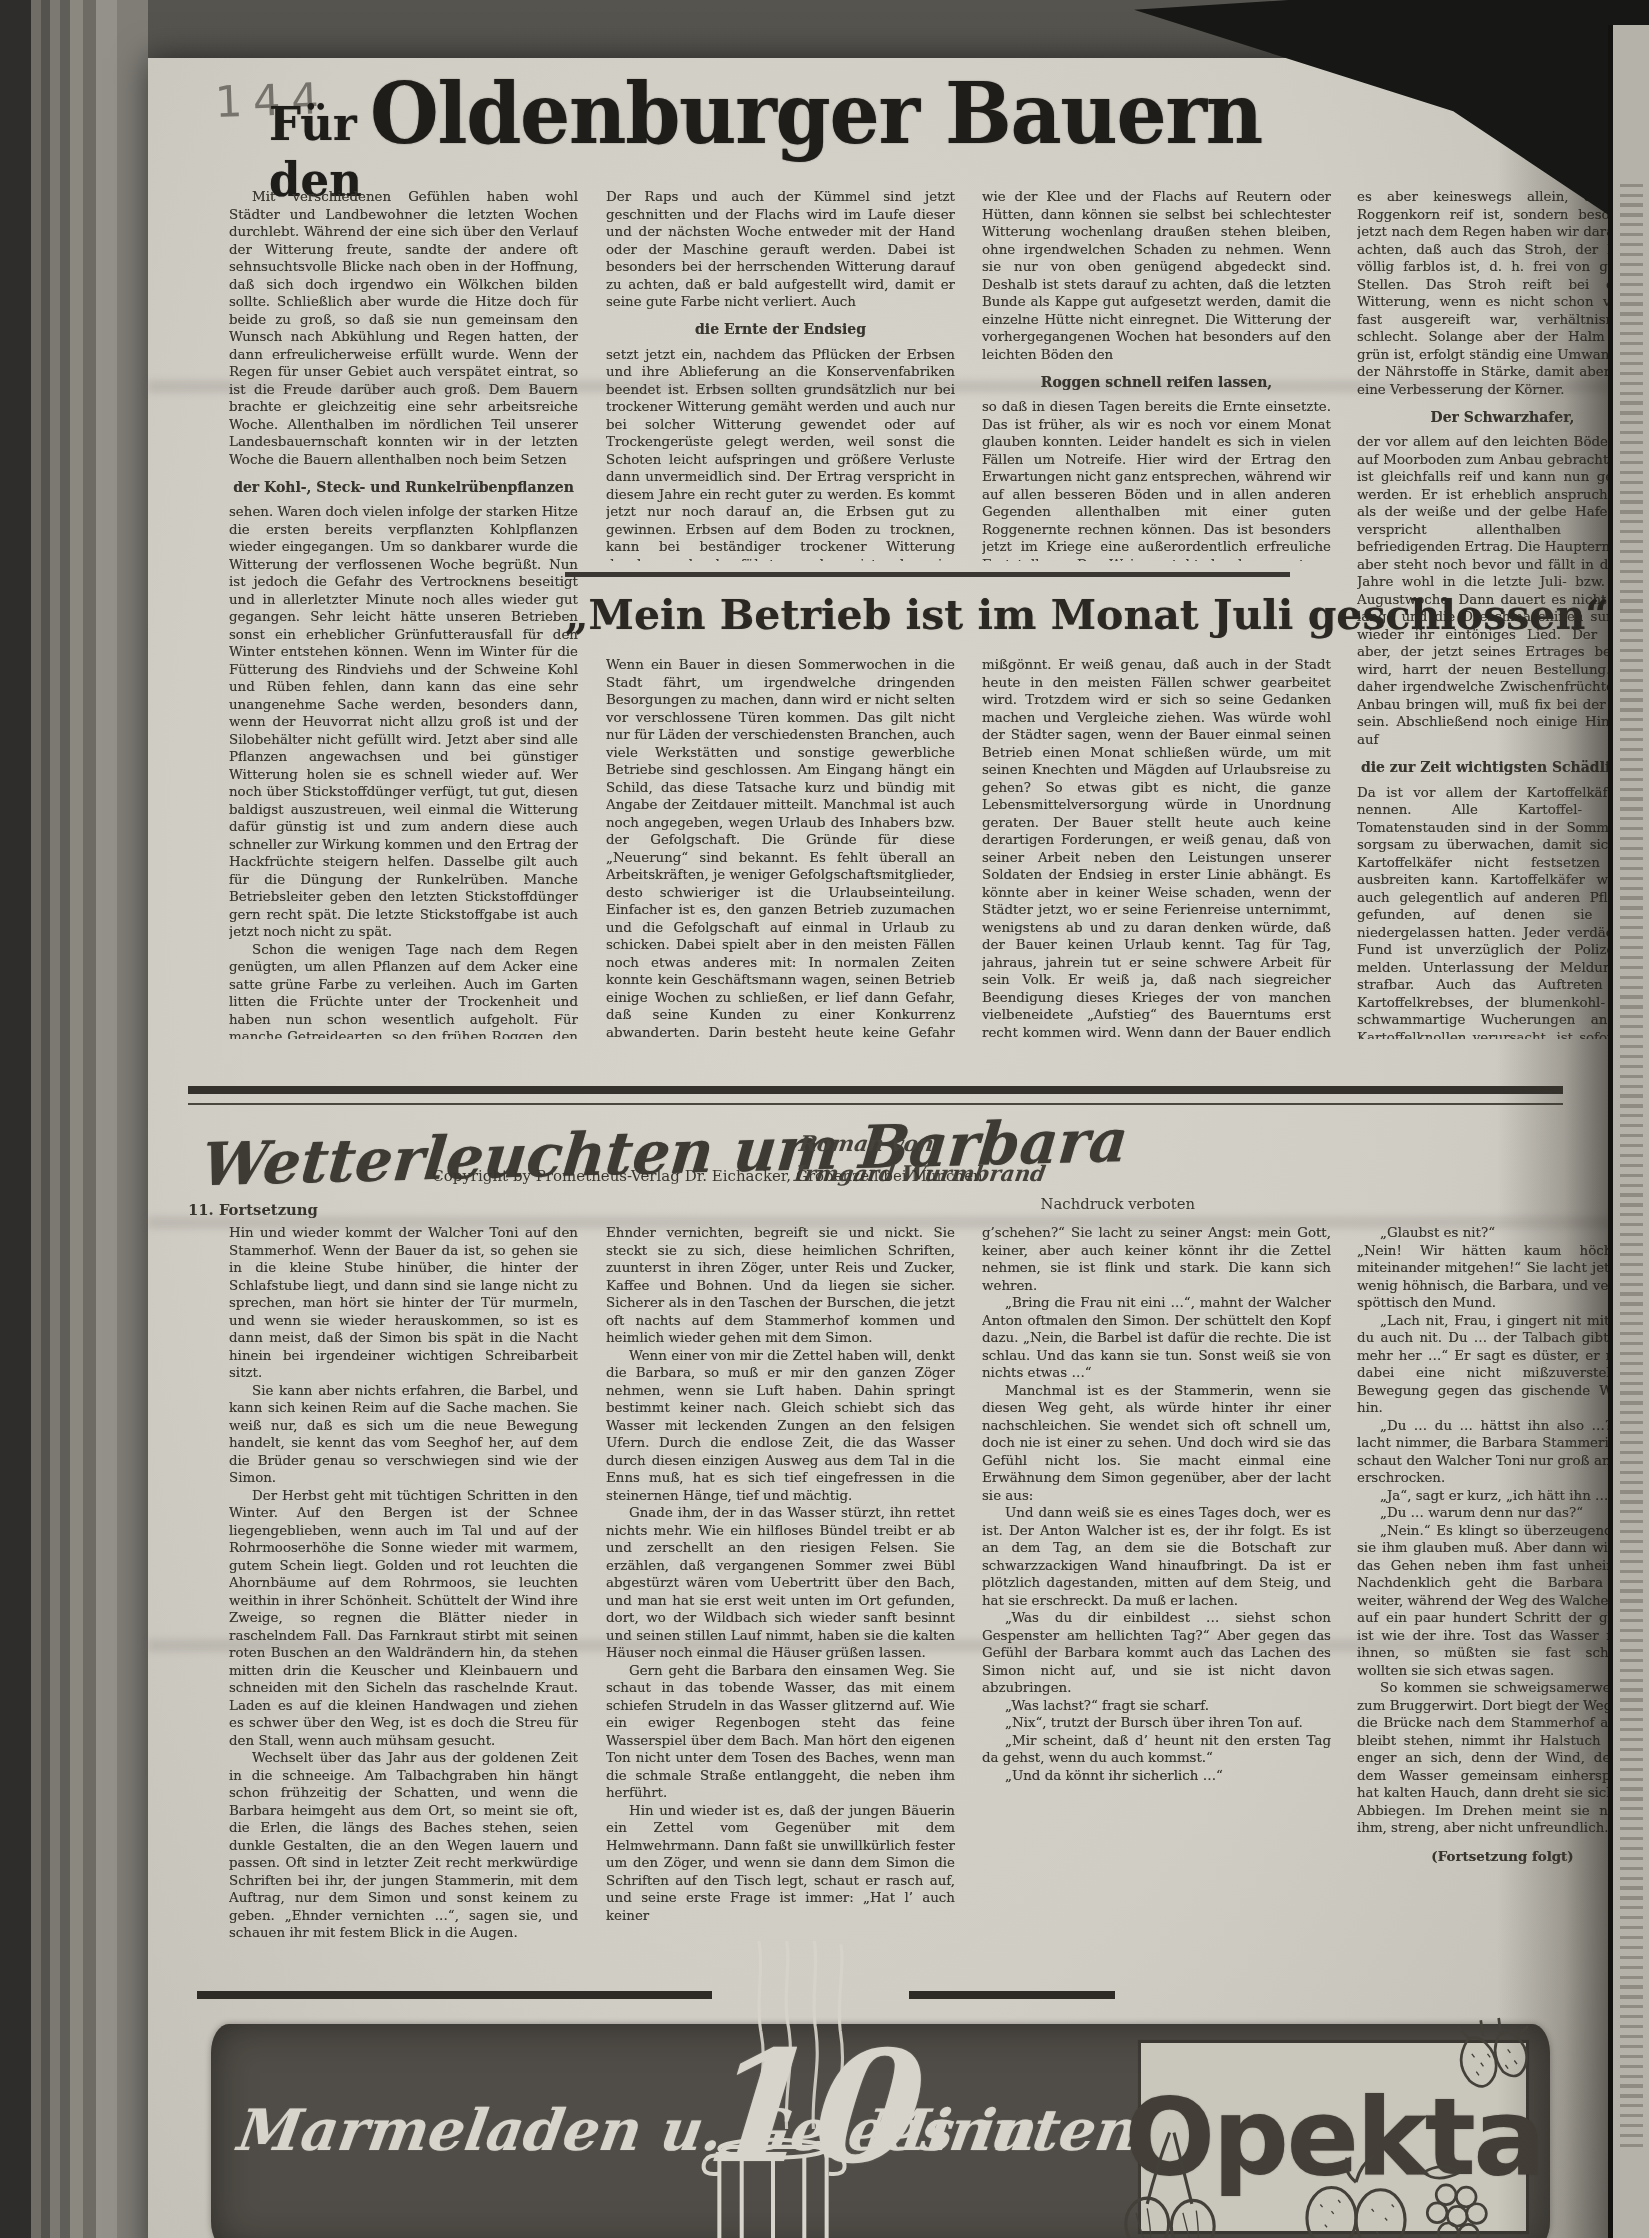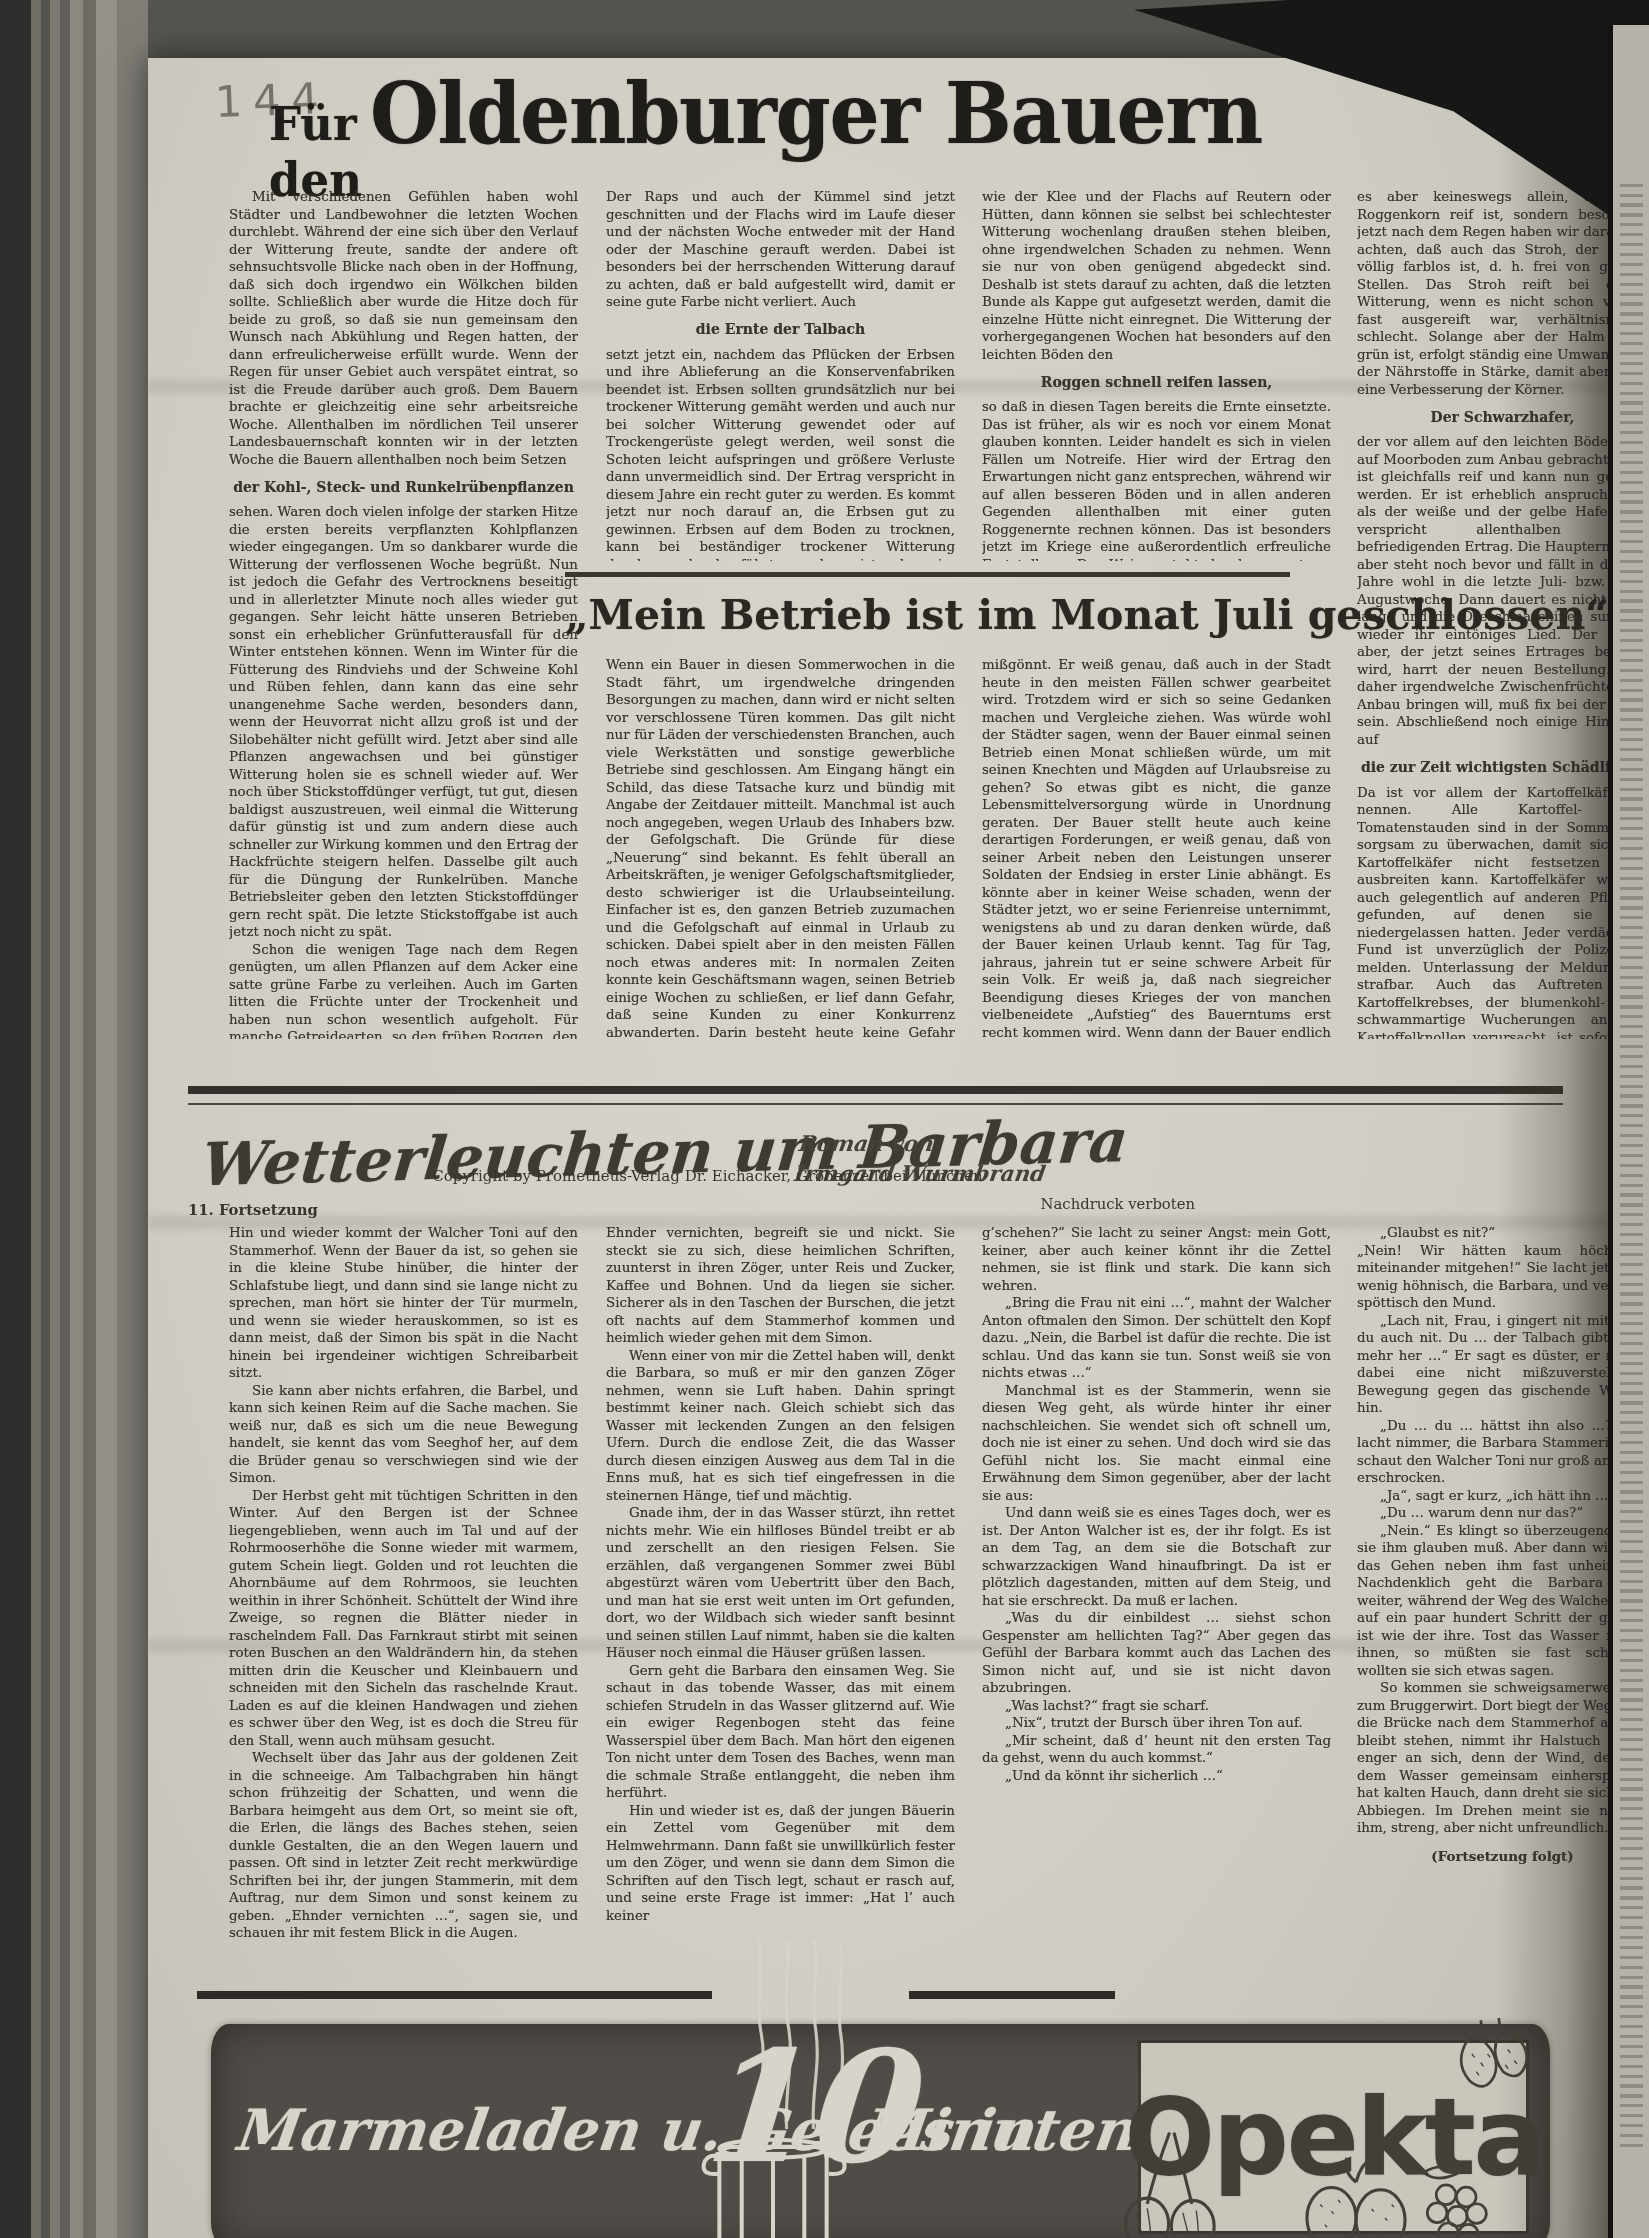--- a/index.html
+++ b/index.html
@@ -93,21 +93,21 @@
     </div>
 
     <div class="col body-text" style="left:40px;top:130px;height:851px">
         <div class="para">Mit verschiedenen Gefühlen haben wohl Städter und Landbewohner die letzten Wochen durchlebt. Während der eine sich über den Verlauf der Witterung freute, sandte der andere oft sehnsuchtsvolle Blicke nach oben in der Hoffnung, daß sich doch irgendwo ein Wölkchen bilden sollte. Schließlich aber wurde die Hitze doch für beide zu groß, so daß sie nun gemeinsam den Wunsch nach Abkühlung und Regen hatten, der dann erfreulicherweise erfüllt wurde. Wenn der Regen für unser Gebiet auch verspätet eintrat, so ist die Freude darüber auch groß. Dem Bauern brachte er gleichzeitig eine sehr arbeitsreiche Woche. Allenthalben im nördlichen Teil unserer Landesbauernschaft konnten wir in der letzten Woche die Bauern allenthalben noch beim Setzen</div>
         <div class="subhead">der Kohl-, Steck- und Runkelrübenpflanzen</div>
         <div class="para cont">sehen. Waren doch vielen infolge der starken Hitze die ersten bereits verpflanzten Kohlpflanzen wieder eingegangen. Um so dankbarer wurde die Witterung der verflossenen Woche begrüßt. Nun ist jedoch die Gefahr des Vertrocknens beseitigt und in allerletzter Minute noch alles wieder gut gegangen. Sehr leicht hätte unseren Betrieben sonst ein erheblicher Grünfutterausfall für den Winter entstehen können. Wenn im Winter für die Fütterung des Rindviehs und der Schweine Kohl und Rüben fehlen, dann kann das eine sehr unangenehme Sache werden, besonders dann, wenn der Heuvorrat nicht allzu groß ist und der Silobehälter nicht gefüllt wird. Jetzt aber sind alle Pflanzen angewachsen und bei günstiger Witterung holen sie es schnell wieder auf. Wer noch über Stickstoffdünger verfügt, tut gut, diesen baldigst auszustreuen, weil einmal die Witterung dafür günstig ist und zum andern diese auch schneller zur Wirkung kommen und den Ertrag der Hackfrüchte steigern helfen. Dasselbe gilt auch für die Düngung der Runkelrüben. Manche Betriebsleiter geben den letzten Stickstoffdünger gern recht spät. Die letzte Stickstoffgabe ist auch jetzt noch nicht zu spät.</div>
         <div class="para">Schon die wenigen Tage nach dem Regen genügten, um allen Pflanzen auf dem Acker eine satte grüne Farbe zu verleihen. Auch im Garten litten die Früchte unter der Trockenheit und haben nun schon wesentlich aufgeholt. Für manche Getreidearten, so den frühen Roggen, den Schwarzhafer und die Wintergerste wird die Feuchtigkeit noch kaum helfen, weil sie in dieser und der kommenden Woche bereits gemäht werden, für die späteren Aussaaten jedoch und besonders für die Kartoffeln werden sie sich sehr günstig auswirken.</div>
       </div>
     <div class="col body-text" style="left:417px;top:130px;height:373px">
         <div class="para cont">Der Raps und auch der Kümmel sind jetzt geschnitten und der Flachs wird im Laufe dieser und der nächsten Woche entweder mit der Hand oder der Maschine gerauft werden. Dabei ist besonders bei der herrschenden Witterung darauf zu achten, daß er bald aufgestellt wird, damit er seine gute Farbe nicht verliert. Auch</div>
-        <div class="subhead">die Ernte der Talbach</div>
+        <div class="subhead">die Ernte der Endsieg</div>
         <div class="para cont">setzt jetzt ein, nachdem das Pflücken der Erbsen und ihre Ablieferung an die Konservenfabriken beendet ist. Erbsen sollten grundsätzlich nur bei trockener Witterung gemäht werden und auch nur bei solcher Witterung gewendet oder auf Trockengerüste gelegt werden, weil sonst die Schoten leicht aufspringen und größere Verluste dann unvermeidlich sind. Der Ertrag verspricht in diesem Jahre ein recht guter zu werden. Es kommt jetzt nur noch darauf an, die Erbsen gut zu gewinnen. Erbsen auf dem Boden zu trocknen, kann bei beständiger trockener Witterung durchaus durchgeführt werden, ist aber im allgemeinen zu riskant und man sollte es daher unterlassen. Stehen die Erbsen ebenso</div>
       </div>
     <div class="col body-text" style="left:793px;top:130px;height:373px">
         <div class="para cont">wie der Klee und der Flachs auf Reutern oder Hütten, dann können sie selbst bei schlechtester Witterung wochenlang draußen stehen bleiben, ohne irgendwelchen Schaden zu nehmen. Wenn sie nur von oben genügend abgedeckt sind. Deshalb ist stets darauf zu achten, daß die letzten Bunde als Kappe gut aufgesetzt werden, damit die einzelne Hütte nicht einregnet. Die Witterung der vorhergegangenen Wochen hat besonders auf den leichten Böden den</div>
         <div class="subhead">Roggen schnell reifen lassen,</div>
         <div class="para cont">so daß in diesen Tagen bereits die Ernte einsetzte. Das ist früher, als wir es noch vor einem Monat glauben konnten. Leider handelt es sich in vielen Fällen um Notreife. Hier wird der Ertrag den Erwartungen nicht ganz entsprechen, während wir auf allen besseren Böden und in allen anderen Gegenden allenthalben mit einer guten Roggenernte rechnen können. Das ist besonders jetzt im Kriege eine außerordentlich erfreuliche Feststellung. Der Weizen steht durchweg gut, so daß es uns an Brotkorn auch in Zukunft nicht mangeln wird. Nun geht</div>
       </div>
     <div class="col body-text" style="left:1168px;top:130px;height:851px;width:291px">
         <div class="para cont">es aber keineswegs allein, daß das Roggenkorn reif ist, sondern besonders jetzt nach dem Regen haben wir darauf zu achten, daß auch das Stroh, der Halm, völlig farblos ist, d. h. frei von grünen Stellen. Das Stroh reift bei dieser Witterung, wenn es nicht schon vorher fast ausgereift war, verhältnismäßig schlecht. Solange aber der Halm noch grün ist, erfolgt ständig eine Umwandlung der Nährstoffe in Stärke, damit aber auch eine Verbesserung der Körner.</div>
         <div class="subhead">Der Schwarzhafer,</div>

